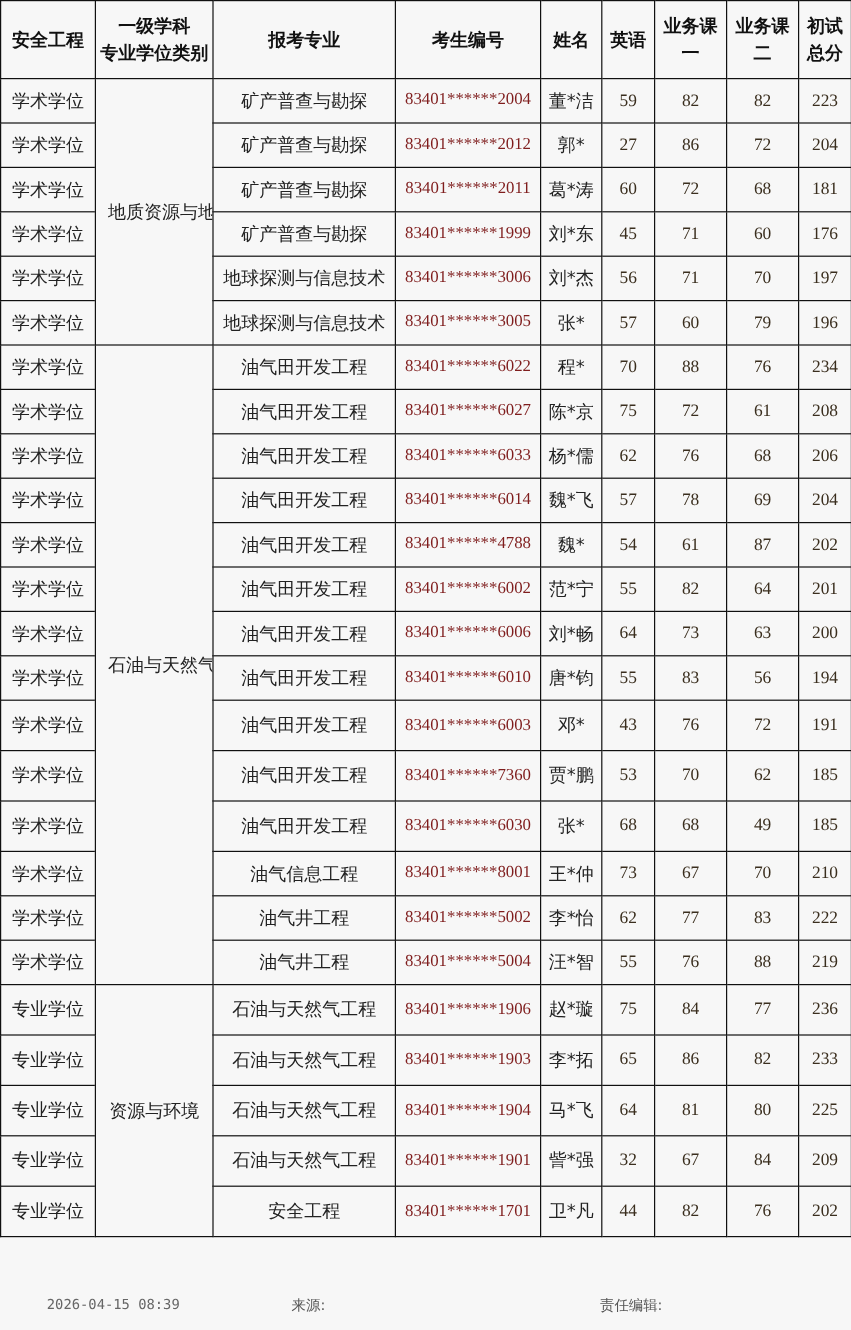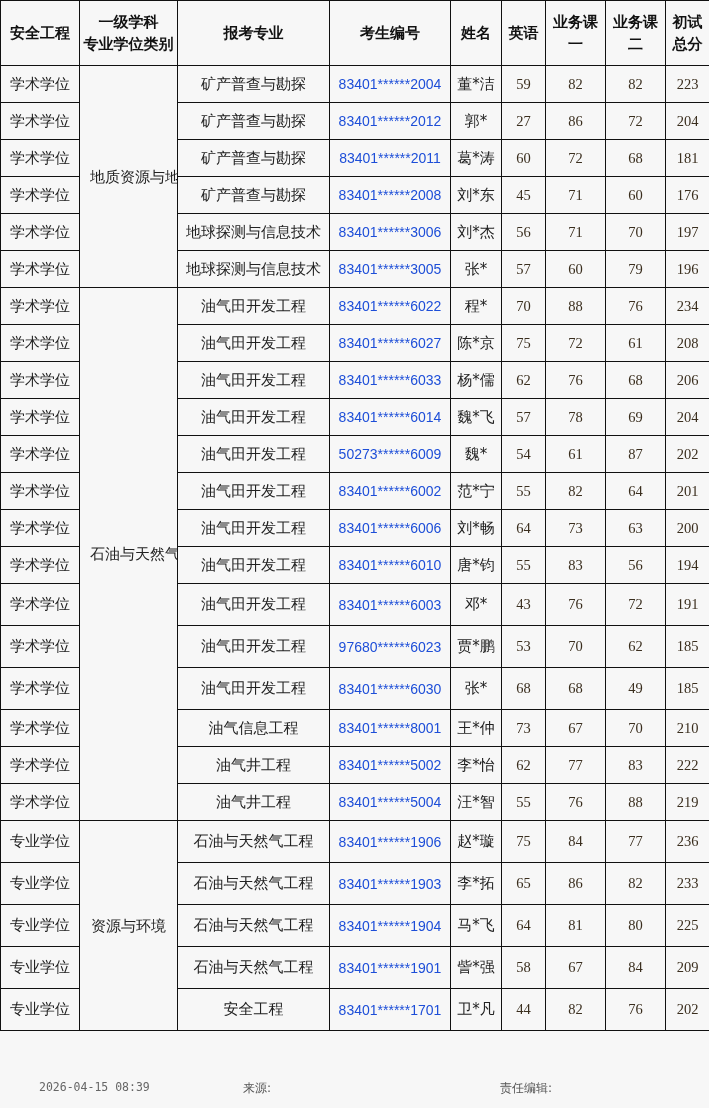--- a/index.html
+++ b/index.html
@@ -27,21 +27,21 @@
   table.scores th {
     font-weight:bold;
     font-size:15px;
     line-height:22px;
     height:64px;
     color:#111;
   }
   table.scores th .l { display:block; }
   td.cn { font-size:15px; color:#222; }
   td.num { font-family:"Liberation Serif", "DejaVu Serif", serif; font-size:14.5px; color:#3a2e1e; }
-  td.id { font-family:Liberation Sans, sans-serif; font-size:14px; color:#1d4ed8; text-align:left; padding-left:5px; }
+  td.id { font-family:Liberation Serif, serif; font-size:14px; color:#7f1d1d; text-align:left; padding-left:5px; }
   td.group { font-size:15px; line-height:24px; white-space:normal; }
   tr.h38 td { height:36px; }
   tr.h43 td { height:41px; }
   .footer {
     position:absolute; top:1072px; left:0; width:689px; height:30px;
     font-size:12px; color:#555;
   }
   .footer span { position:absolute; top:8px; }
   .footer .date { left:39px; font-family:"DejaVu Sans Mono", monospace; font-size:11.5px; color:#666; }
   .footer .src { left:243px; }
@@ -115,21 +115,21 @@
         <td class="id">83401******2011</td>
         <td class="cn">葛*涛</td>
         <td class="num">60</td>
         <td class="num">72</td>
         <td class="num">68</td>
         <td class="num">181</td>
       </tr>
       <tr class="h38">
         <td class="cn">学术学位</td>
         <td class="cn">矿产普查与勘探</td>
-        <td class="id">83401******2008</td>
+        <td class="id">83401******1999</td>
         <td class="cn">刘*东</td>
         <td class="num">45</td>
         <td class="num">71</td>
         <td class="num">60</td>
         <td class="num">176</td>
       </tr>
       <tr class="h38">
         <td class="cn">学术学位</td>
         <td class="cn">地球探测与信息技术</td>
         <td class="id">83401******3006</td>
@@ -186,21 +186,21 @@
         <td class="id">83401******6014</td>
         <td class="cn">魏*飞</td>
         <td class="num">57</td>
         <td class="num">78</td>
         <td class="num">69</td>
         <td class="num">204</td>
       </tr>
       <tr class="h38">
         <td class="cn">学术学位</td>
         <td class="cn">油气田开发工程</td>
-        <td class="id">50273******6009</td>
+        <td class="id">83401******4788</td>
         <td class="cn">魏*</td>
         <td class="num">54</td>
         <td class="num">61</td>
         <td class="num">87</td>
         <td class="num">202</td>
       </tr>
       <tr class="h38">
         <td class="cn">学术学位</td>
         <td class="cn">油气田开发工程</td>
         <td class="id">83401******6002</td>
@@ -236,21 +236,21 @@
         <td class="id">83401******6003</td>
         <td class="cn">邓*</td>
         <td class="num">43</td>
         <td class="num">76</td>
         <td class="num">72</td>
         <td class="num">191</td>
       </tr>
       <tr class="h43">
         <td class="cn">学术学位</td>
         <td class="cn">油气田开发工程</td>
-        <td class="id">97680******6023</td>
+        <td class="id">83401******7360</td>
         <td class="cn">贾*鹏</td>
         <td class="num">53</td>
         <td class="num">70</td>
         <td class="num">62</td>
         <td class="num">185</td>
       </tr>
       <tr class="h43">
         <td class="cn">学术学位</td>
         <td class="cn">油气田开发工程</td>
         <td class="id">83401******6030</td>
@@ -319,21 +319,21 @@
         <td class="num">64</td>
         <td class="num">81</td>
         <td class="num">80</td>
         <td class="num">225</td>
       </tr>
       <tr class="h43">
         <td class="cn">专业学位</td>
         <td class="cn">石油与天然气工程</td>
         <td class="id">83401******1901</td>
         <td class="cn">訾*强</td>
-        <td class="num">58</td>
+        <td class="num">32</td>
         <td class="num">67</td>
         <td class="num">84</td>
         <td class="num">209</td>
       </tr>
       <tr class="h43">
         <td class="cn">专业学位</td>
         <td class="cn">安全工程</td>
         <td class="id">83401******1701</td>
         <td class="cn">卫*凡</td>
         <td class="num">44</td>

